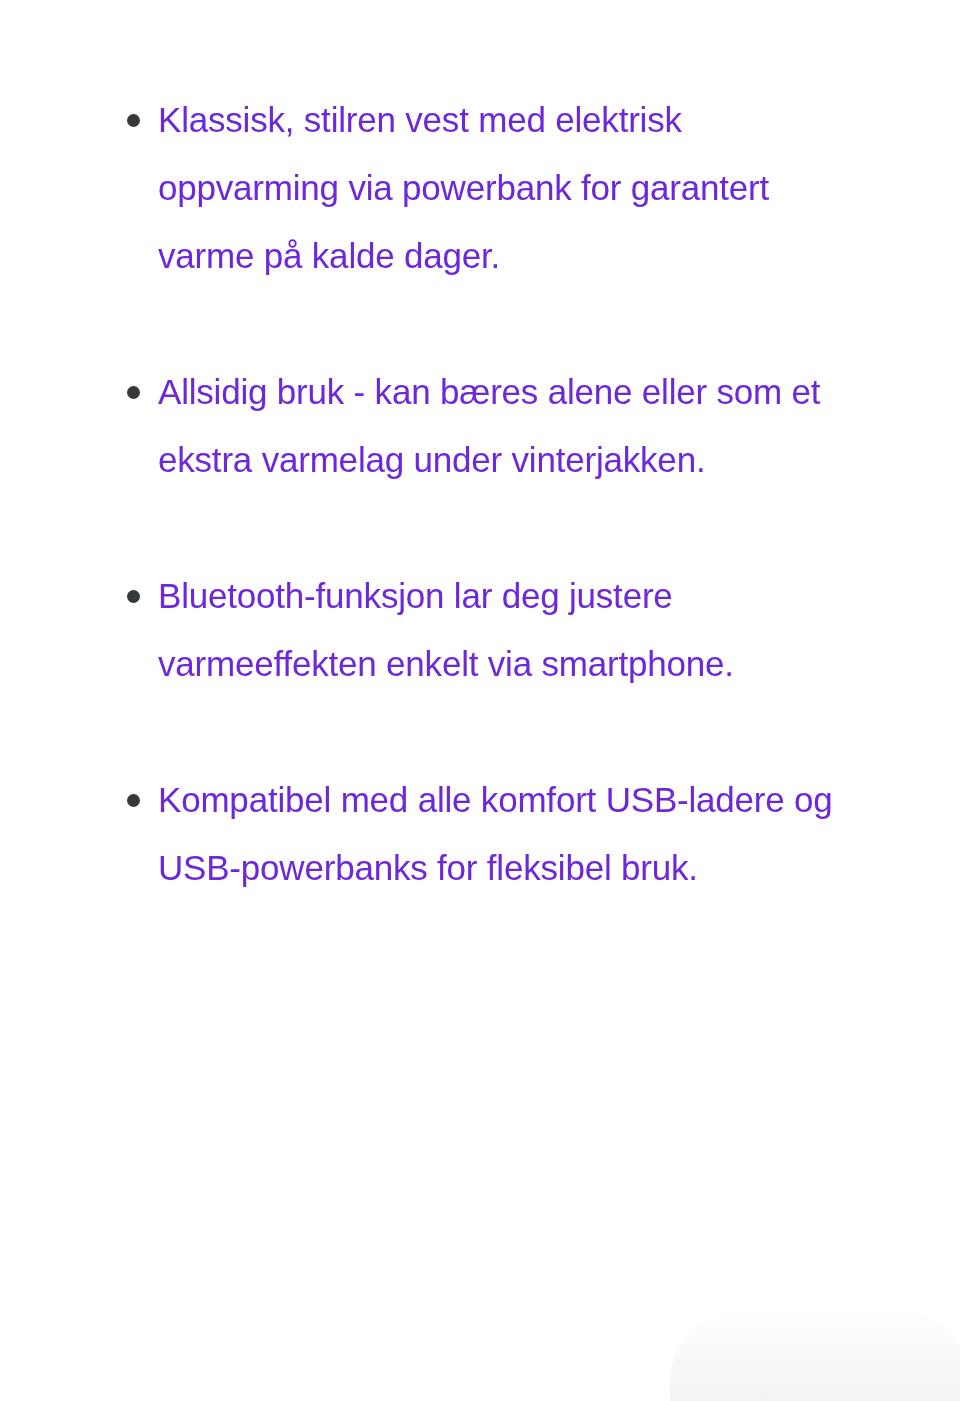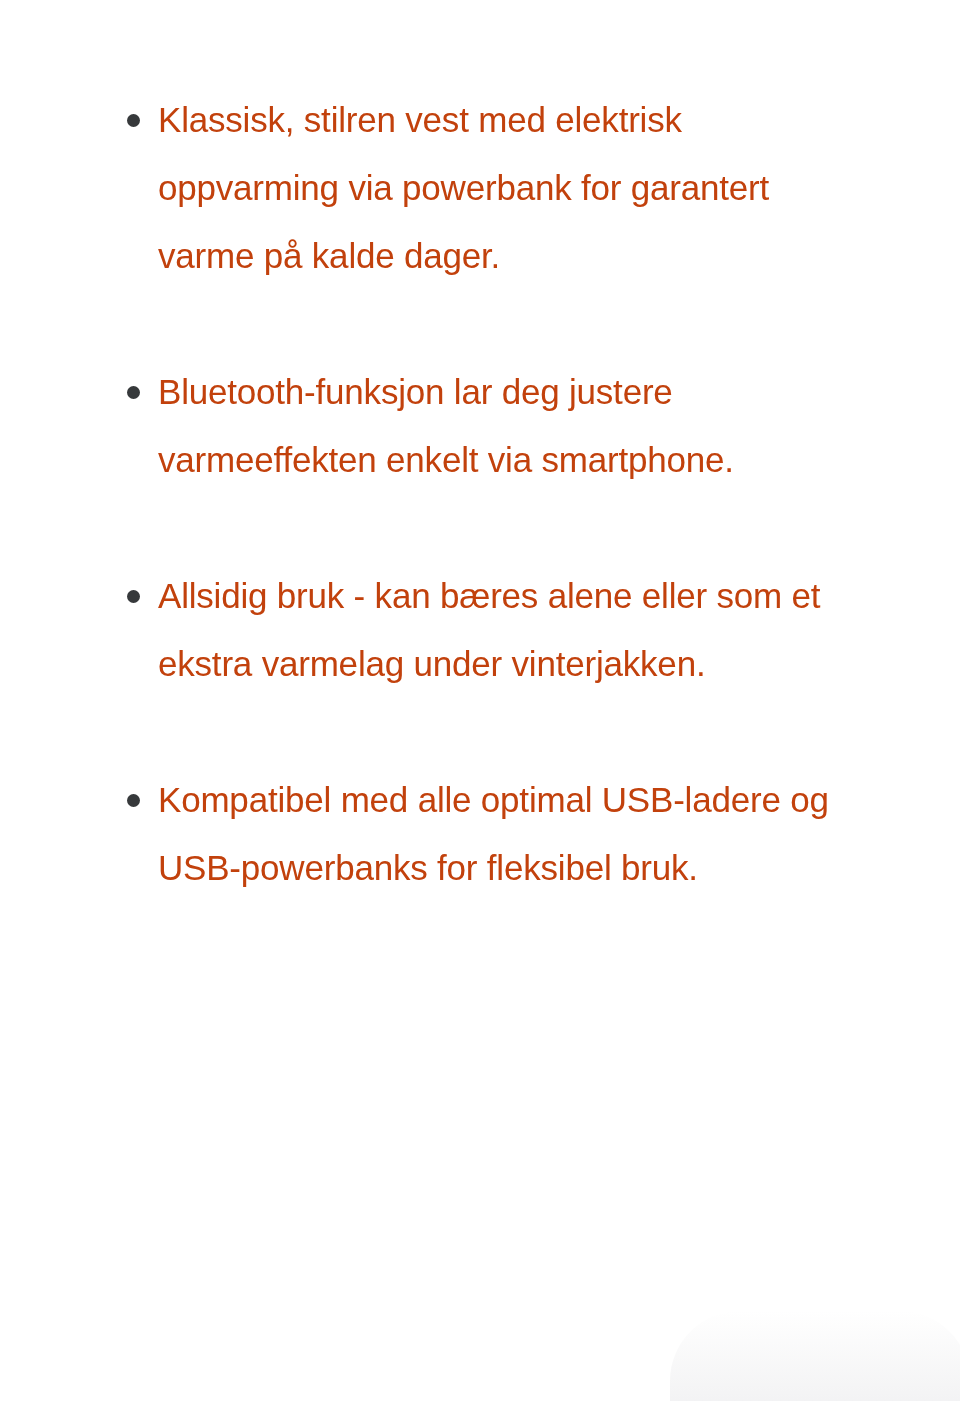--- a/index.html
+++ b/index.html
@@ -35,21 +35,21 @@
     width: 740px;
     list-style: none;
     margin: 0;
     padding: 0;
   }
 
   .feature-item {
     position: relative;
     padding-left: 40px;
     margin: 0 0 68px 0;
-    color: #c2410c;
+    color: #6d28d9;
     font-size: 35px;
     line-height: 68px;
     letter-spacing: -0.2px;
     font-weight: 400;
   }
   .feature-item:last-child {
     margin-bottom: 0;
   }
 
   .bullet-dot {
@@ -74,26 +74,26 @@
 <ul class="feature-list">
 
   <li class="feature-item">
     <span class="bullet-dot"></span>
     <span class="feature-text">Klassisk, stilren vest med elektrisk oppvarming via powerbank for garantert varme på kalde dager.</span>
   </li>
 
 
   <li class="feature-item">
     <span class="bullet-dot"></span>
+    <span class="feature-text">Allsidig bruk - kan bæres alene eller som et ekstra varmelag under vinterjakken.</span>
+  </li>
+
+  <li class="feature-item">
+    <span class="bullet-dot"></span>
     <span class="feature-text">Bluetooth-funksjon lar deg justere varmeeffekten enkelt via smartphone.</span>
   </li>
 
   <li class="feature-item">
     <span class="bullet-dot"></span>
-    <span class="feature-text">Allsidig bruk - kan bæres alene eller som et ekstra varmelag under vinterjakken.</span>
-  </li>
-
-  <li class="feature-item">
-    <span class="bullet-dot"></span>
-    <span class="feature-text">Kompatibel med alle optimal USB-ladere og USB-powerbanks for fleksibel bruk.</span>
+    <span class="feature-text">Kompatibel med alle komfort USB-ladere og USB-powerbanks for fleksibel bruk.</span>
   </li>
 
 </ul>
 
 </body></html>

